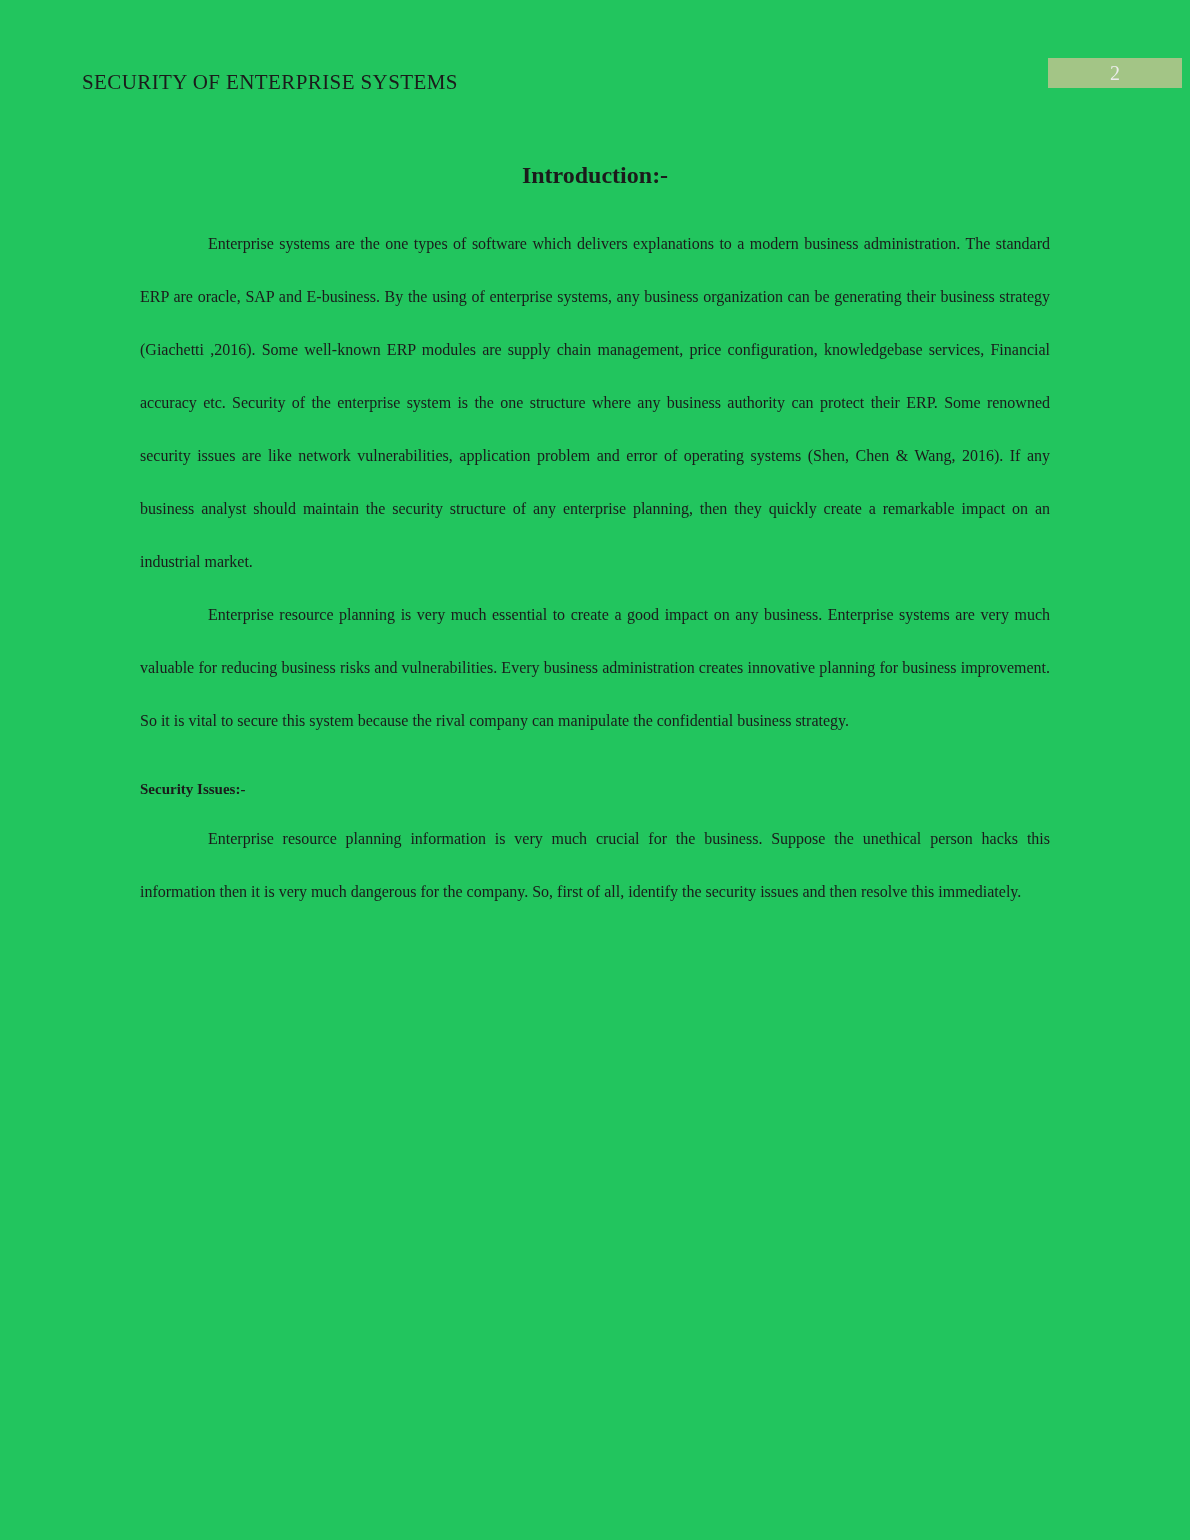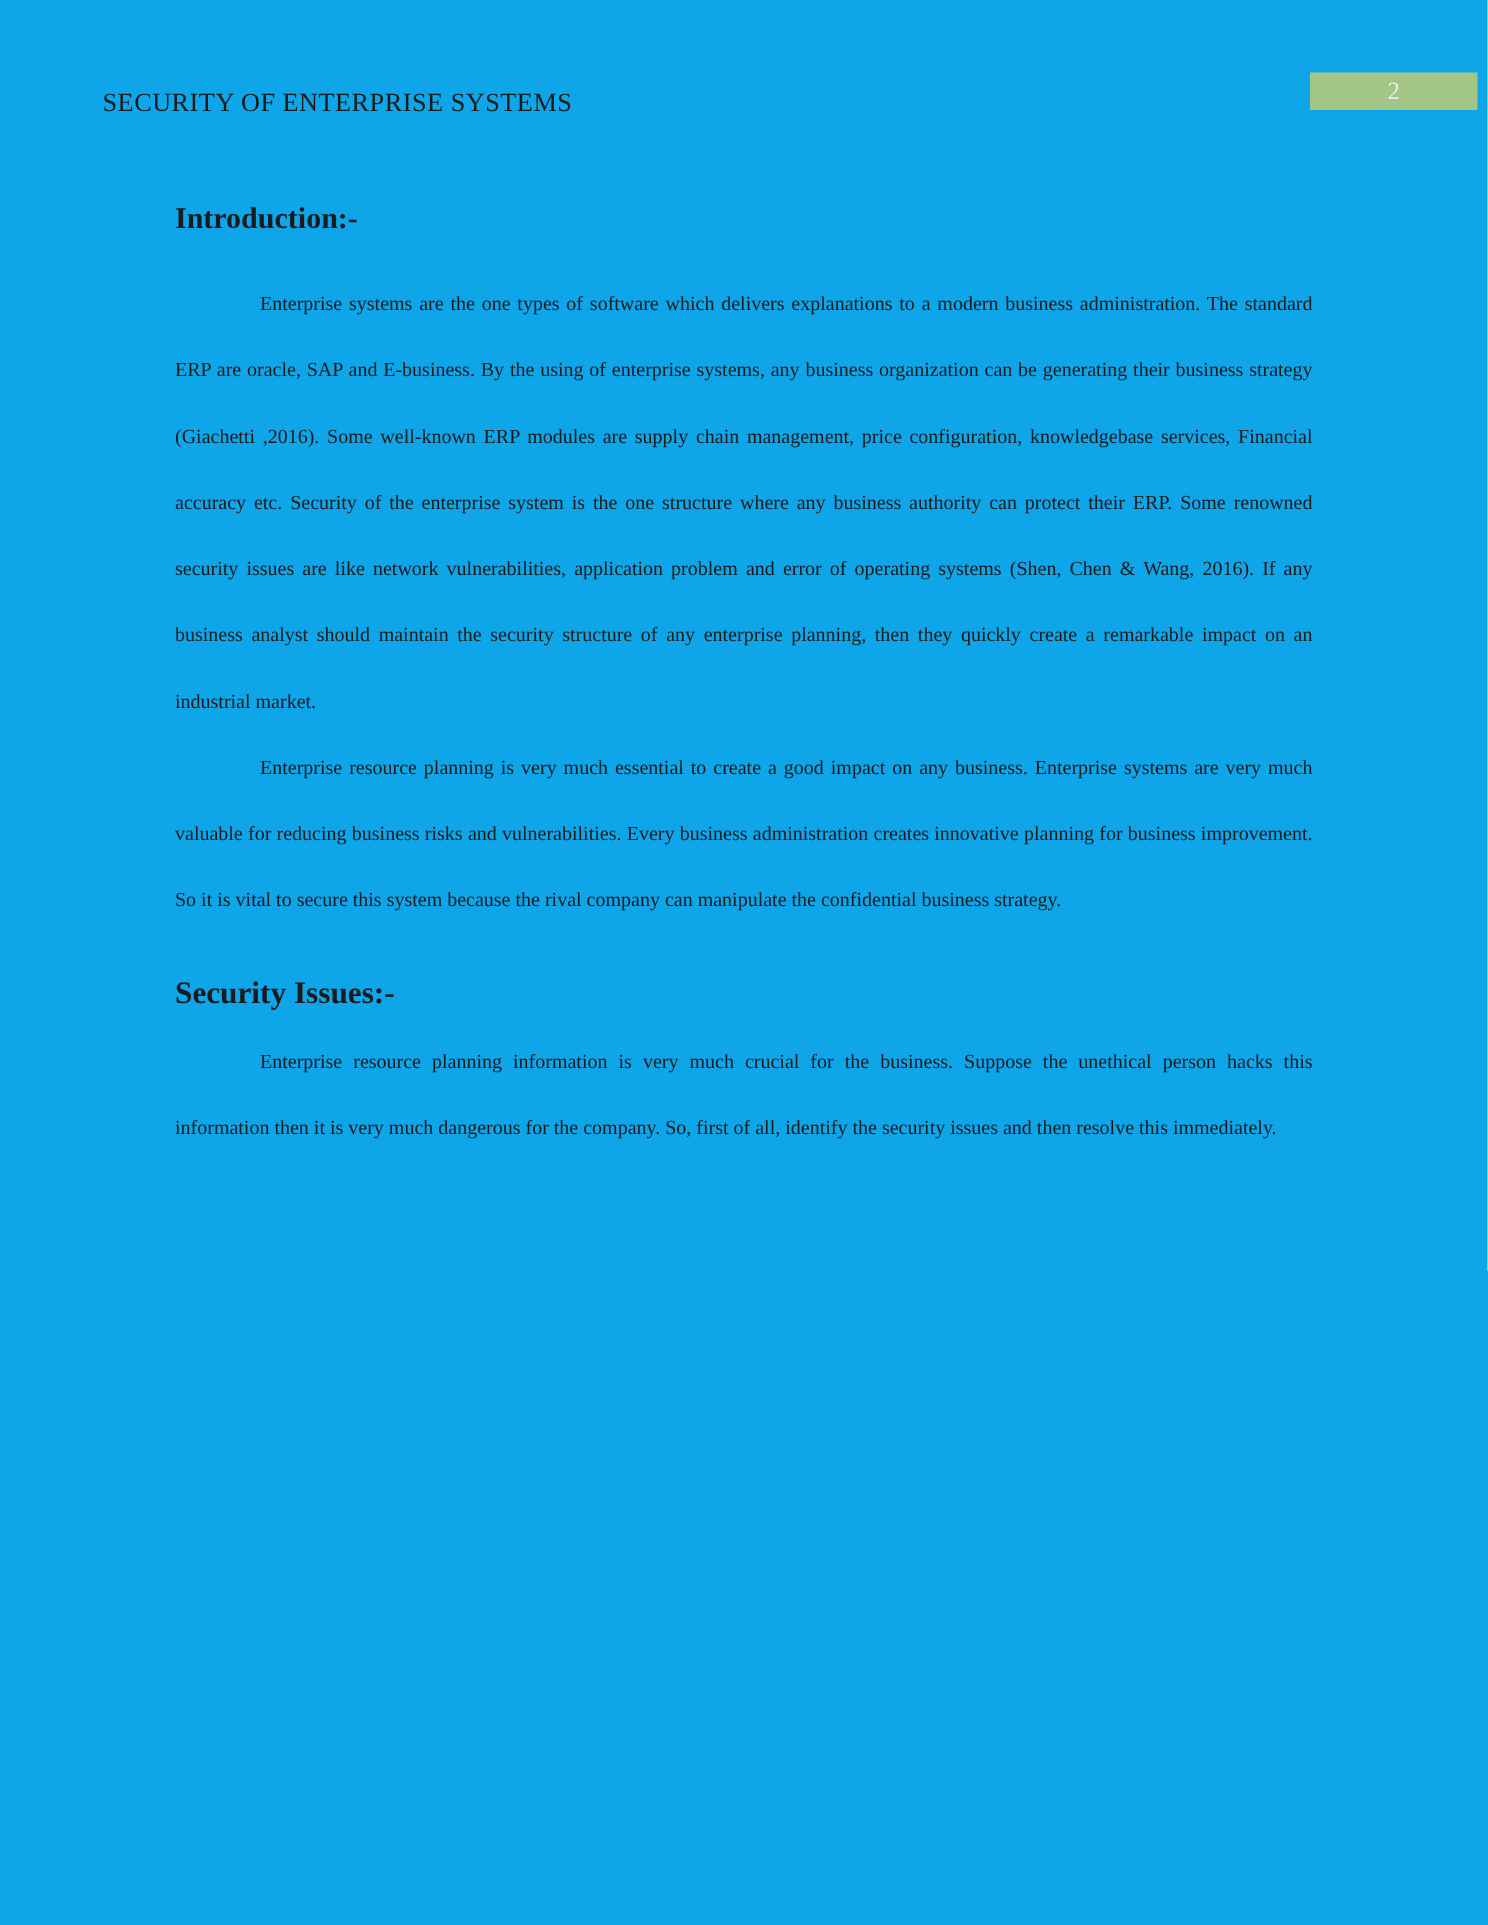--- a/index.html
+++ b/index.html
@@ -6,21 +6,21 @@
   html, body { background: #e9e9e9; }
   body {
     font-family: "Liberation Serif", serif;
     -webkit-font-smoothing: antialiased;
   }
   .sheet {
     position: relative;
     width: 1190px;
     height: 1540px;
     margin: 0 auto;
-    background: #0ea5e9;
+    background: #22c55e;
     color: #1b1b1b;
     overflow: hidden;
   }
   .header-row {
     position: absolute;
     top: 58px;
     left: 82px;
     right: 8px;
     display: flex;
     justify-content: space-between;
@@ -46,26 +46,27 @@
     position: absolute;
     top: 148px;
     left: 140px;
     right: 140px;
   }
   .section-heading {
     font-size: 24px;
     font-weight: bold;
     margin-top: 14px;
     margin-bottom: 28px;
+    text-align: center;
   }
   .section-heading.later {
     margin-top: 34px;
   }
   .subsection-heading {
-    font-size: 25px;
+    font-size: 15px;
     font-weight: bold;
     margin-top: 34px;
     margin-bottom: 14px;
   }
   .body-para {
     font-size: 16px;
     line-height: 53px;
     text-align: justify;
     text-indent: 68px;
   }

